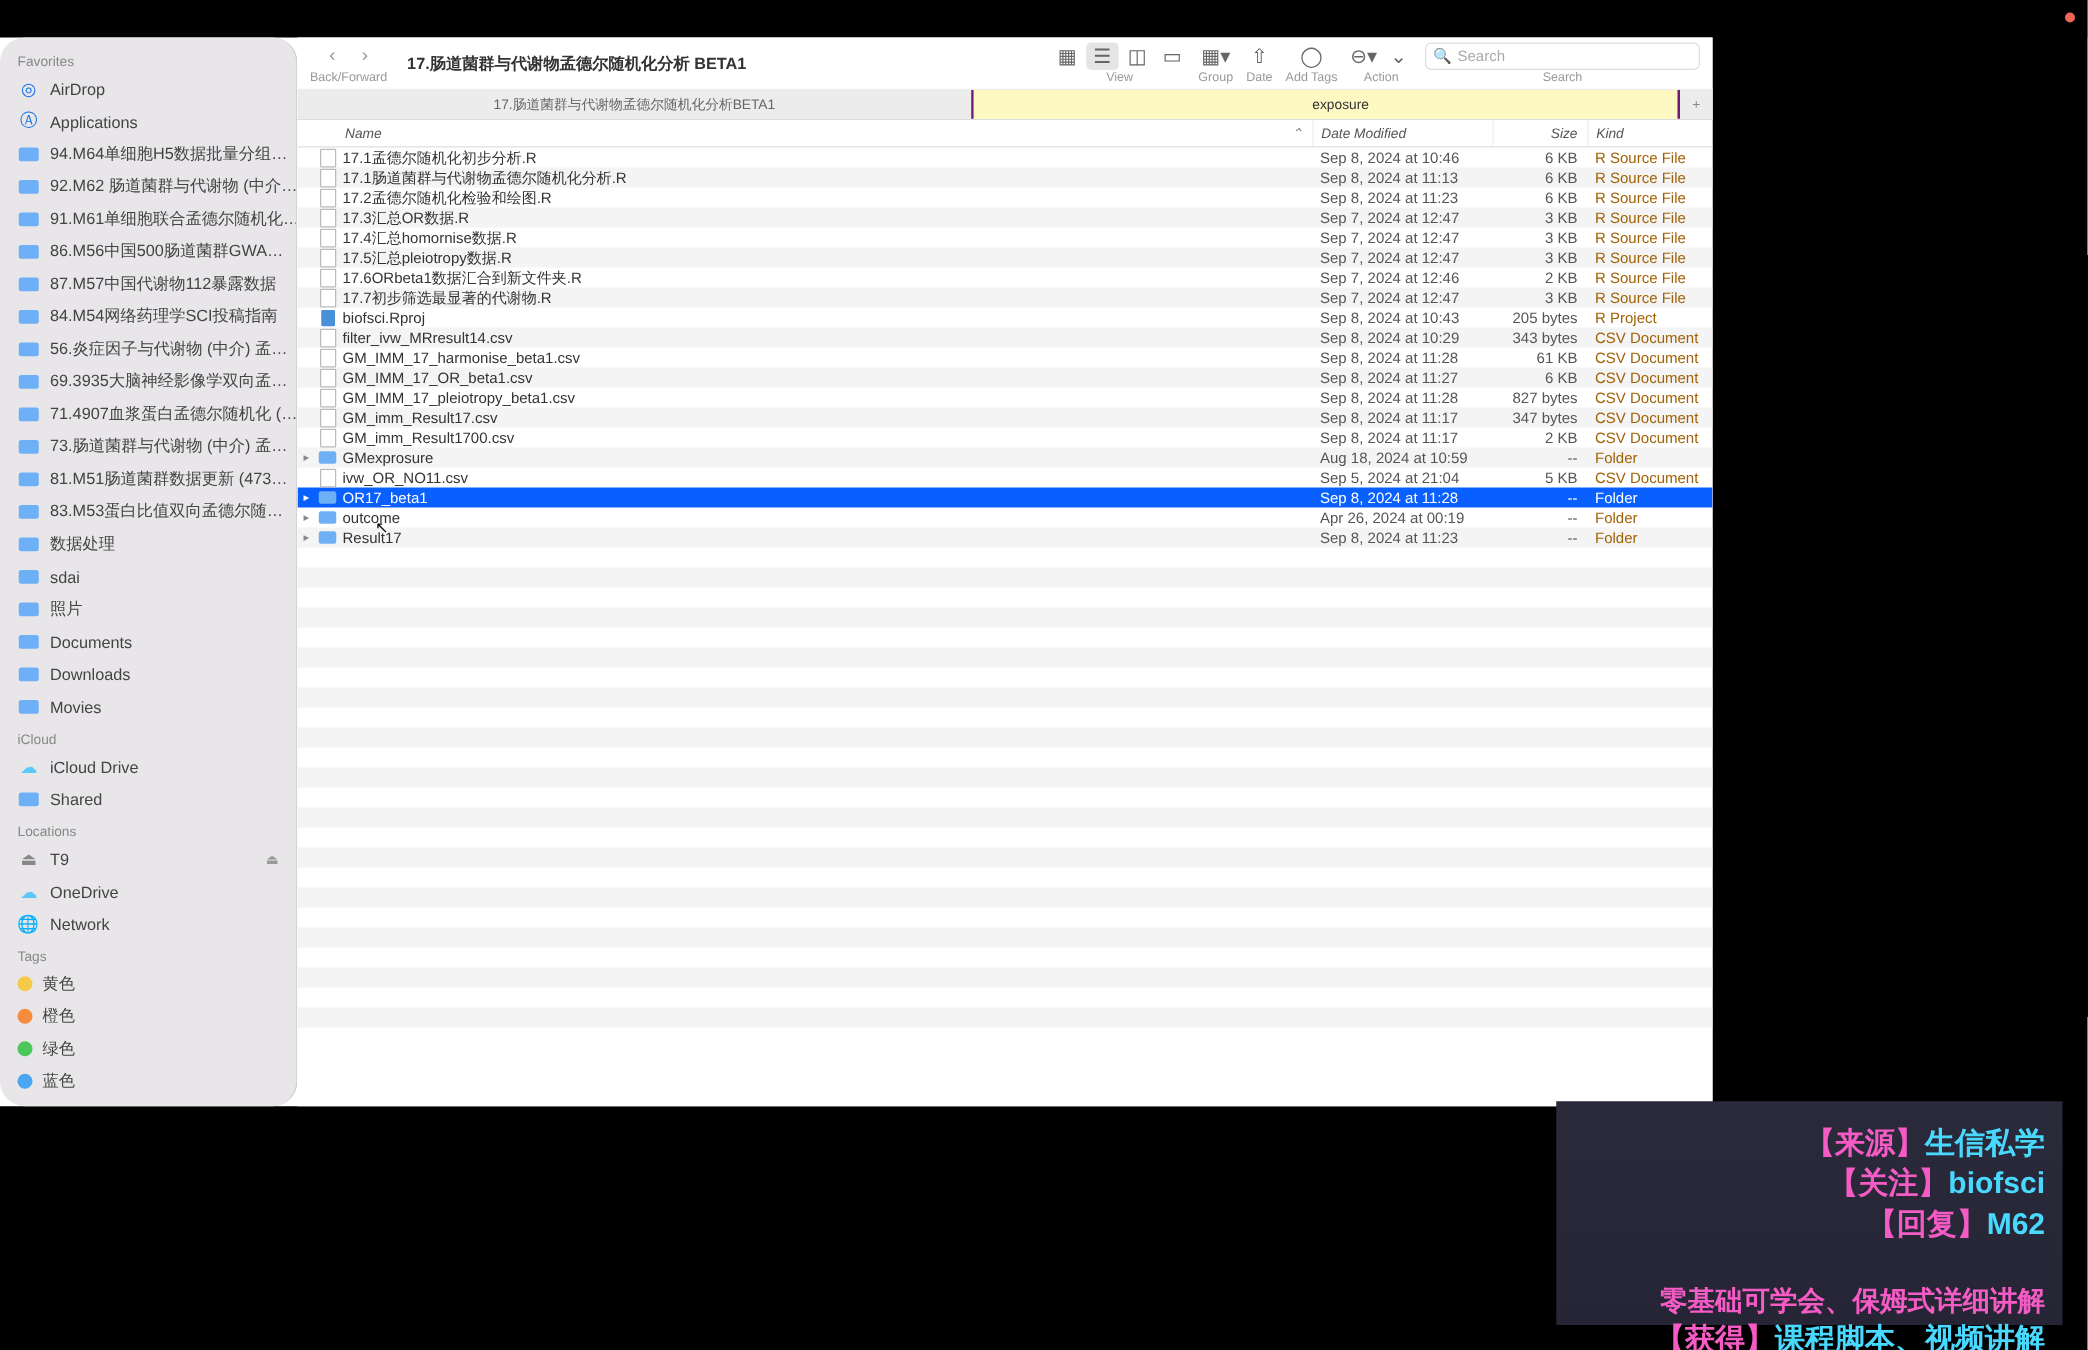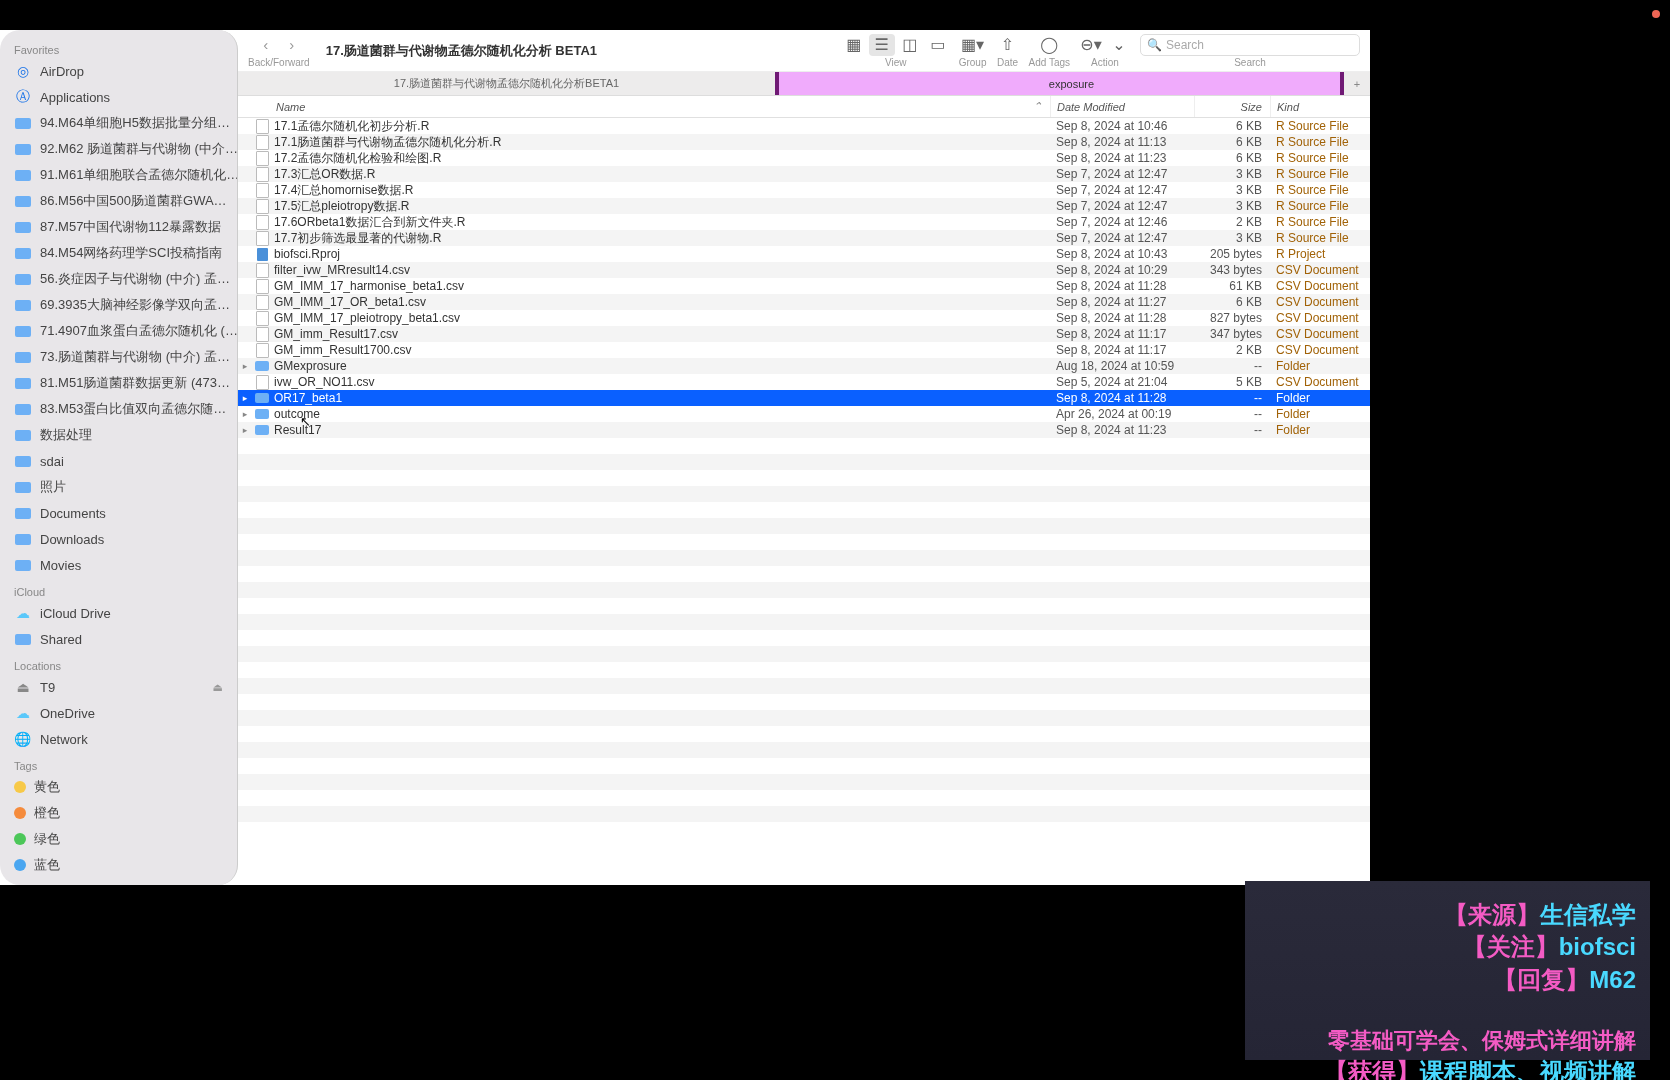--- a/index.html
+++ b/index.html
@@ -21,22 +21,22 @@
 .arrow { width:22px; height:22px; display:flex; align-items:center; justify-content:center; font-size:15px; cursor:default; }
 .win-title { font-weight:600; font-size:13px; margin-left:8px; color:#333; }
 .tb-spacer { flex:1; }
 .tb-group { display:flex; flex-direction:column; align-items:center; gap:0; }
 .tb-icons { display:flex; gap:2px; align-items:center; }
 .tb-btn { width:26px; height:22px; display:flex; align-items:center; justify-content:center; color:#666; border-radius:4px; }
 .tb-btn.active { background:#e5e5e5; }
 .tb-label { font-size:10px; color:#999; text-align:center; margin-top:1px; }
 .search-box { display:flex; align-items:center; border:1px solid #ddd; border-radius:5px; padding:2px 6px; width:220px; height:22px; font-size:12px; color:#aaa; gap:4px; }
 .pathbar-row { display:flex; height:24px; border-bottom:1px solid #ddd; font-size:11px; }
-.path-tab { flex:1; display:flex; align-items:center; justify-content:center; background:#edecec; color:#666; border-right:4px solid #701a75; }
-.path-tab.sel { background:#f0abfc; color:#333;padding-left:24px; }
+.path-tab { flex:1; display:flex; align-items:center; justify-content:center; background:#edecec; color:#666; border-right:2px solid #701a75; }
+.path-tab.sel { background:#fef9c3; color:#333;padding-left:24px; }
 .add-tab { width:26px; display:flex; align-items:center; justify-content:center; background:#edecec; color:#888; }
 .col-head { display:flex; height:22px; border-bottom:1px solid #e0e0e0; font-size:11px; color:#555;font-style:italic; }
 .col-name { flex:1; padding-left:38px; display:flex; align-items:center; position:relative; }
 .col-sort { position:absolute; right:8px; color:#888; }
 .col-date { width:144px; display:flex; align-items:center; padding-left:6px; border-left:1px solid #eee; }
 .col-size { width:76px; display:flex; align-items:center; justify-content:flex-end; padding-right:8px; border-left:1px solid #eee; }
 .col-kind { width:100px; display:flex; align-items:center; padding-left:6px; border-left:1px solid #eee; }
 .file-list { flex:1; overflow:hidden; font-size:12px; color:#333; }
 .row { display:flex; height:16px; align-items:center; }
 .row.alt { background:#f4f4f4; }

